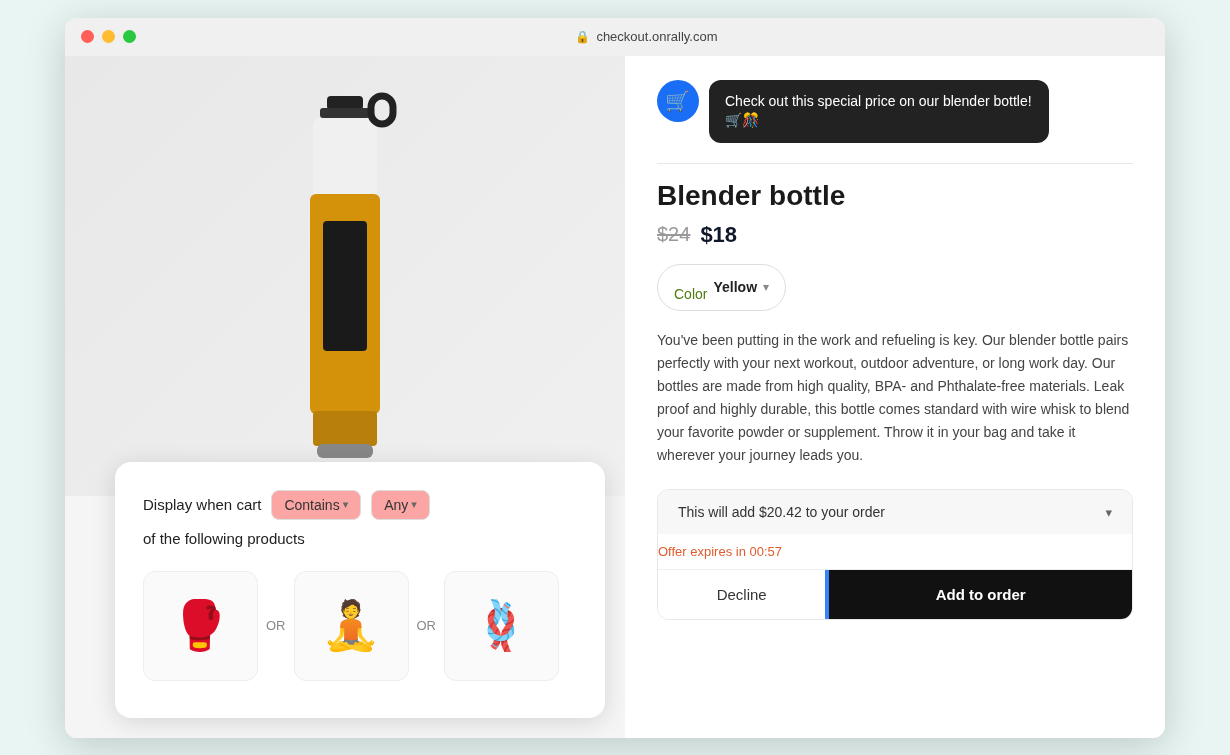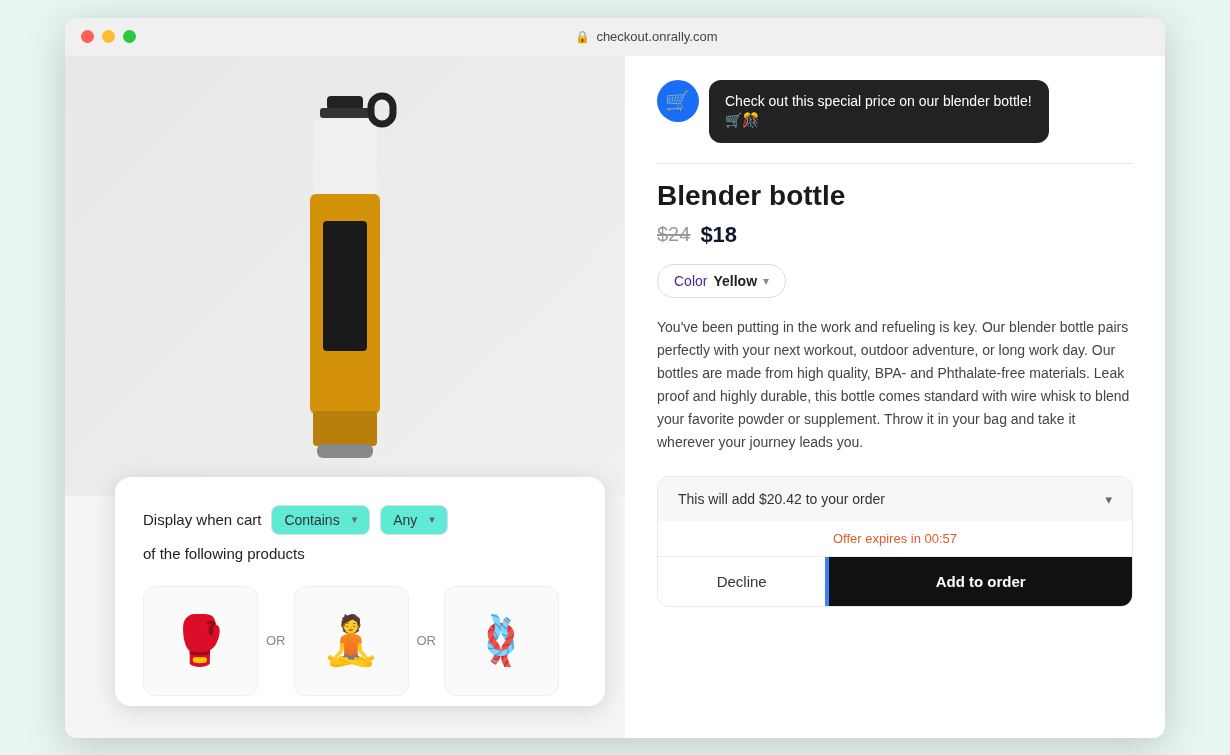--- a/index.html
+++ b/index.html
@@ -68,51 +68,51 @@
       height: 440px;
       background: linear-gradient(135deg, #e8e8e8 0%, #f0f0f0 100%);
       display: flex;
       align-items: center;
       justify-content: center;
       overflow: hidden;
     }
     
     .cart-display-panel {
       position: absolute;
-      bottom: 32px;
+      bottom: 20px;
       left: 50px;
       right: 20px;
       background: #fff;
       border-radius: 16px;
       box-shadow: 0 4px 24px rgba(0,0,0,0.13);
-      padding: 28px 28px 10px;
+      padding: 28px 28px 37px;
       z-index: 10;
     }
     .cart-display-row {
       display: flex;
       align-items: center;
       gap: 10px;
       flex-wrap: wrap;
       margin-bottom: 24px;
     }
     .cart-label {
       font-size: 15px;
       font-weight: 500;
       color: #222;
     }
     .cart-dropdown {
       border: 1px solid #ddd;
       border-radius: 8px;
       padding: 6px 12px;
       font-size: 14px;
       color: #333;
-      background: #5eead4;
-      display: flex;
-      align-items: center;
-      gap: 12px;
+      background: #fca5a5;
+      display: flex;
+      align-items: center;
+      gap: 3px;
       cursor: pointer;
     }
     .cart-dropdown-arrow { font-size: 11px; color: #666; }
     .cart-products-label {
       font-size: 15px;
       color: #222;
     }
     .product-chips {
       display: flex;
       align-items: center;
@@ -203,21 +203,21 @@
       align-items: center;
       gap: 6px;
       border: 1px solid #ddd;
       border-radius: 24px;
       padding: 8px 16px;
       font-size: 14px;
       cursor: pointer;
       margin-bottom: 18px;
       background: #fff;
     }
-    .color-selector-label { color: #4c1d95; }
+    .color-selector-label { color: #4d7c0f; margin-top: 13px; }
     .color-selector-value { font-weight: 600; color: #222; text-align: center; }
     .color-chevron { color: #888; font-size: 12px; }
     .product-description {
       font-size: 14px;
       color: #444;
       line-height: 1.65;
       margin-bottom: 22px;
     }
     
     .order-summary-box {
@@ -231,21 +231,21 @@
       display: flex;
       align-items: center;
       justify-content: space-between;
       font-size: 14px;
       color: #333;
       cursor: pointer;
     }
     .order-summary-header span { display: flex; align-items: center; gap: 4px; }
     .order-summary-chevron { color: #666; font-size: 13px; }
     .order-expiry {
-      text-align: center;
+      text-align: left;
       padding: 10px 0;
       font-size: 13px;
       color: #e05c2d;
       font-weight: 500;
       border-bottom: 1px solid #eee;
     }
     .order-actions {
       display: flex;
     }
     .btn-decline {

